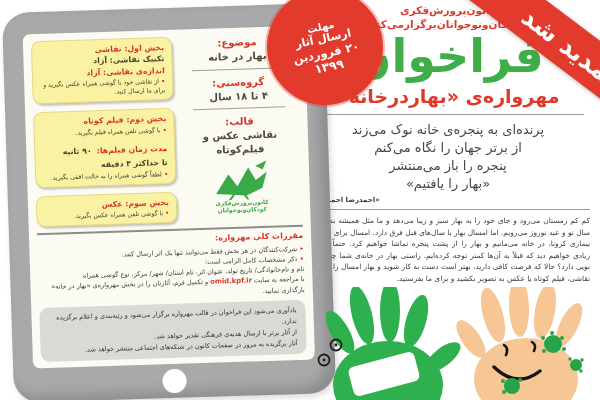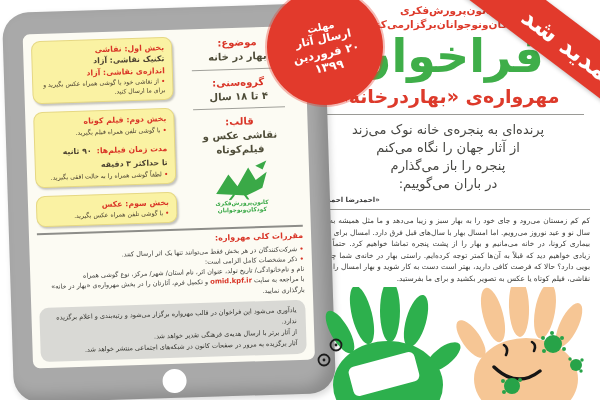--- a/index.html
+++ b/index.html
@@ -76,23 +76,23 @@
 <div class="poster">
 
   <div class="right-panel" dir="rtl">
     <div class="org-line">کانون‌پرورش‌فکری</div>
     <div class="org-line">کودکان‌ونوجوانان‌برگزارمی‌کند</div>
     <div class="main-title">فراخوان</div>
     <div class="subtitle">مهرواره‌ی «بهاردرخانه»</div>
     <div class="squiggle"></div>
     <div class="poem">
       <div class="poem-line">پرنده‌ای به پنجره‌ی خانه نوک می‌زند</div>
-      <div class="poem-line">از آثار جهان را نگاه می‌کنم</div>
-      <div class="poem-line">پنجره را باز می‌گذارم</div>
-      <div class="poem-line">در باران می‌گوییم:</div>
+      <div class="poem-line">از برتر جهان را نگاه می‌کنم</div>
+      <div class="poem-line">پنجره را باز می‌منتشر</div>
+      <div class="poem-line">«بهار را یافتیم»</div>
     </div>
     <div class="attribution">«احمدرضا احمدی»</div>
     <div class="squiggle" style="margin:5px 0 4px;"></div>
     <p class="body-text">کم کم زمستان می‌رود و جای خود را به بهار سبز و زیبا می‌دهد و ما مثل همیشه به پیشواز سال نو و عید نوروز می‌رویم. اما امسال بهار با سال‌های قبل فرق دارد. امسال برای مقابله با بیماری کرونا، در خانه می‌مانیم و بهار را از پشت پنجره تماشا خواهیم کرد. حتماً چیزهای زیادی خواهیم دید که قبلاً به آن‌ها کمتر توجه کرده‌ایم. راستی بهار در خانه‌ی شما چه رنگ و بویی دارد؟ حالا که فرصت کافی دارید، بهتر است دست به کار شوید و بهار امسال را در قالب نقاشی، فیلم کوتاه یا عکس به تصویر بکشید و برای ما بفرستید.</p>
   </div>
 
   <div class="tablet">
     <div class="screen">
       <div class="screen-row">
 

